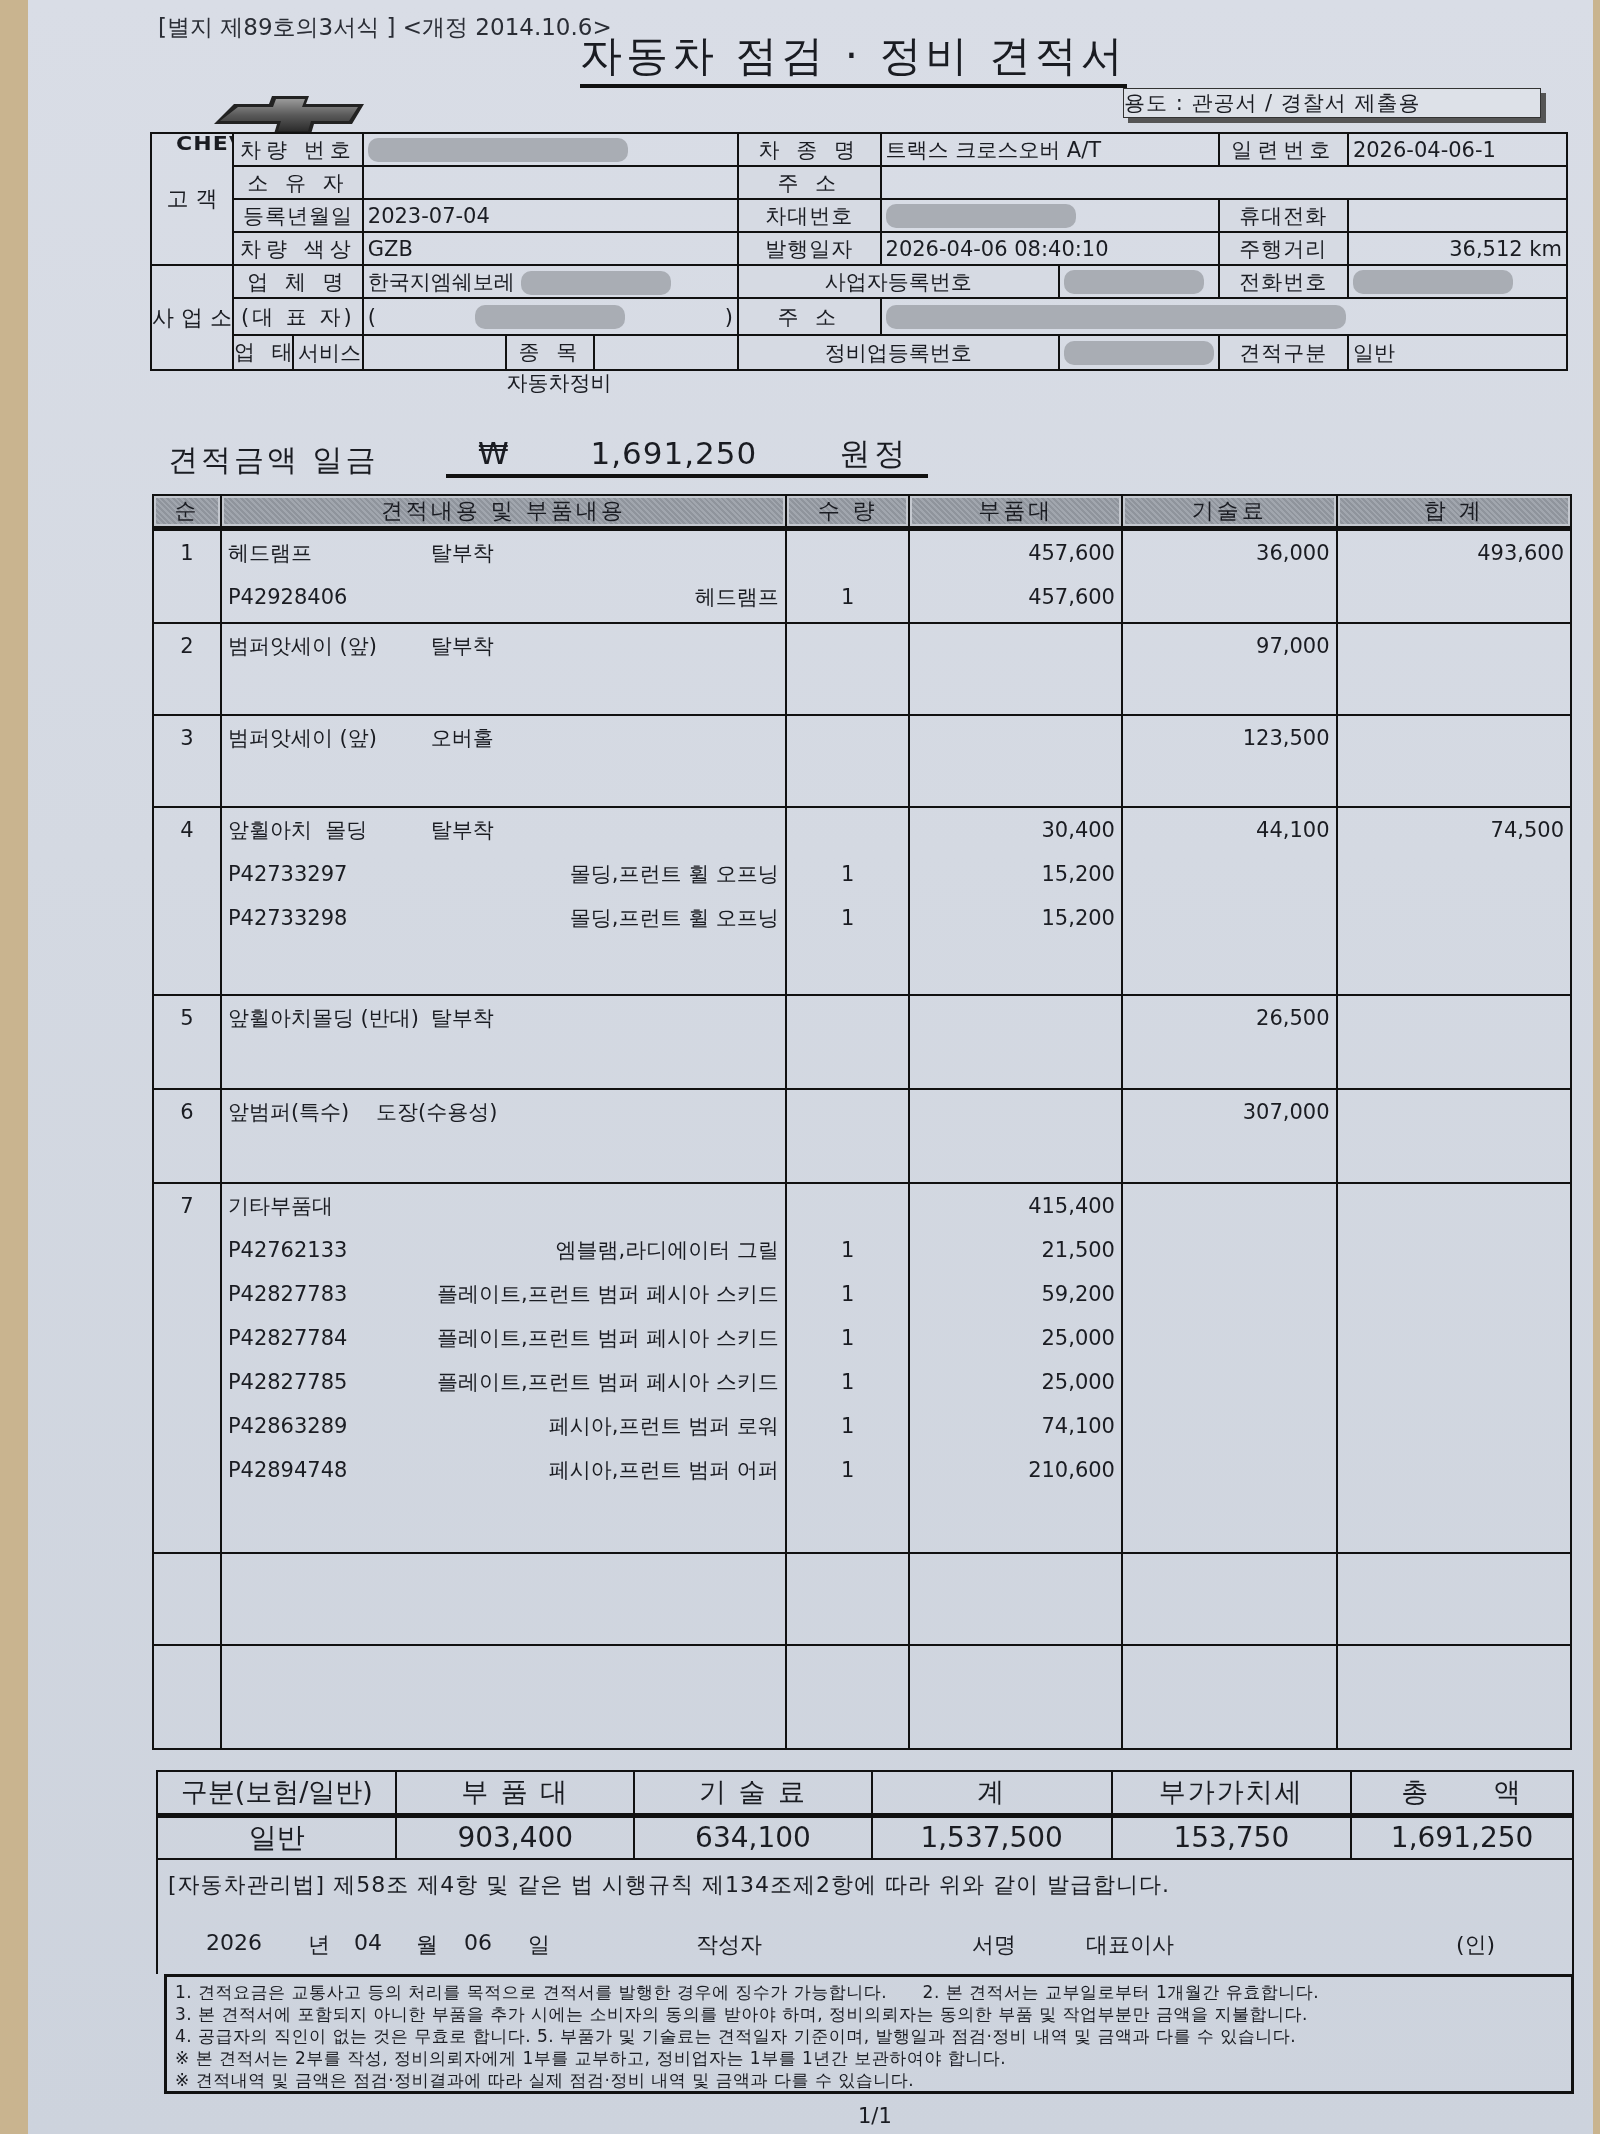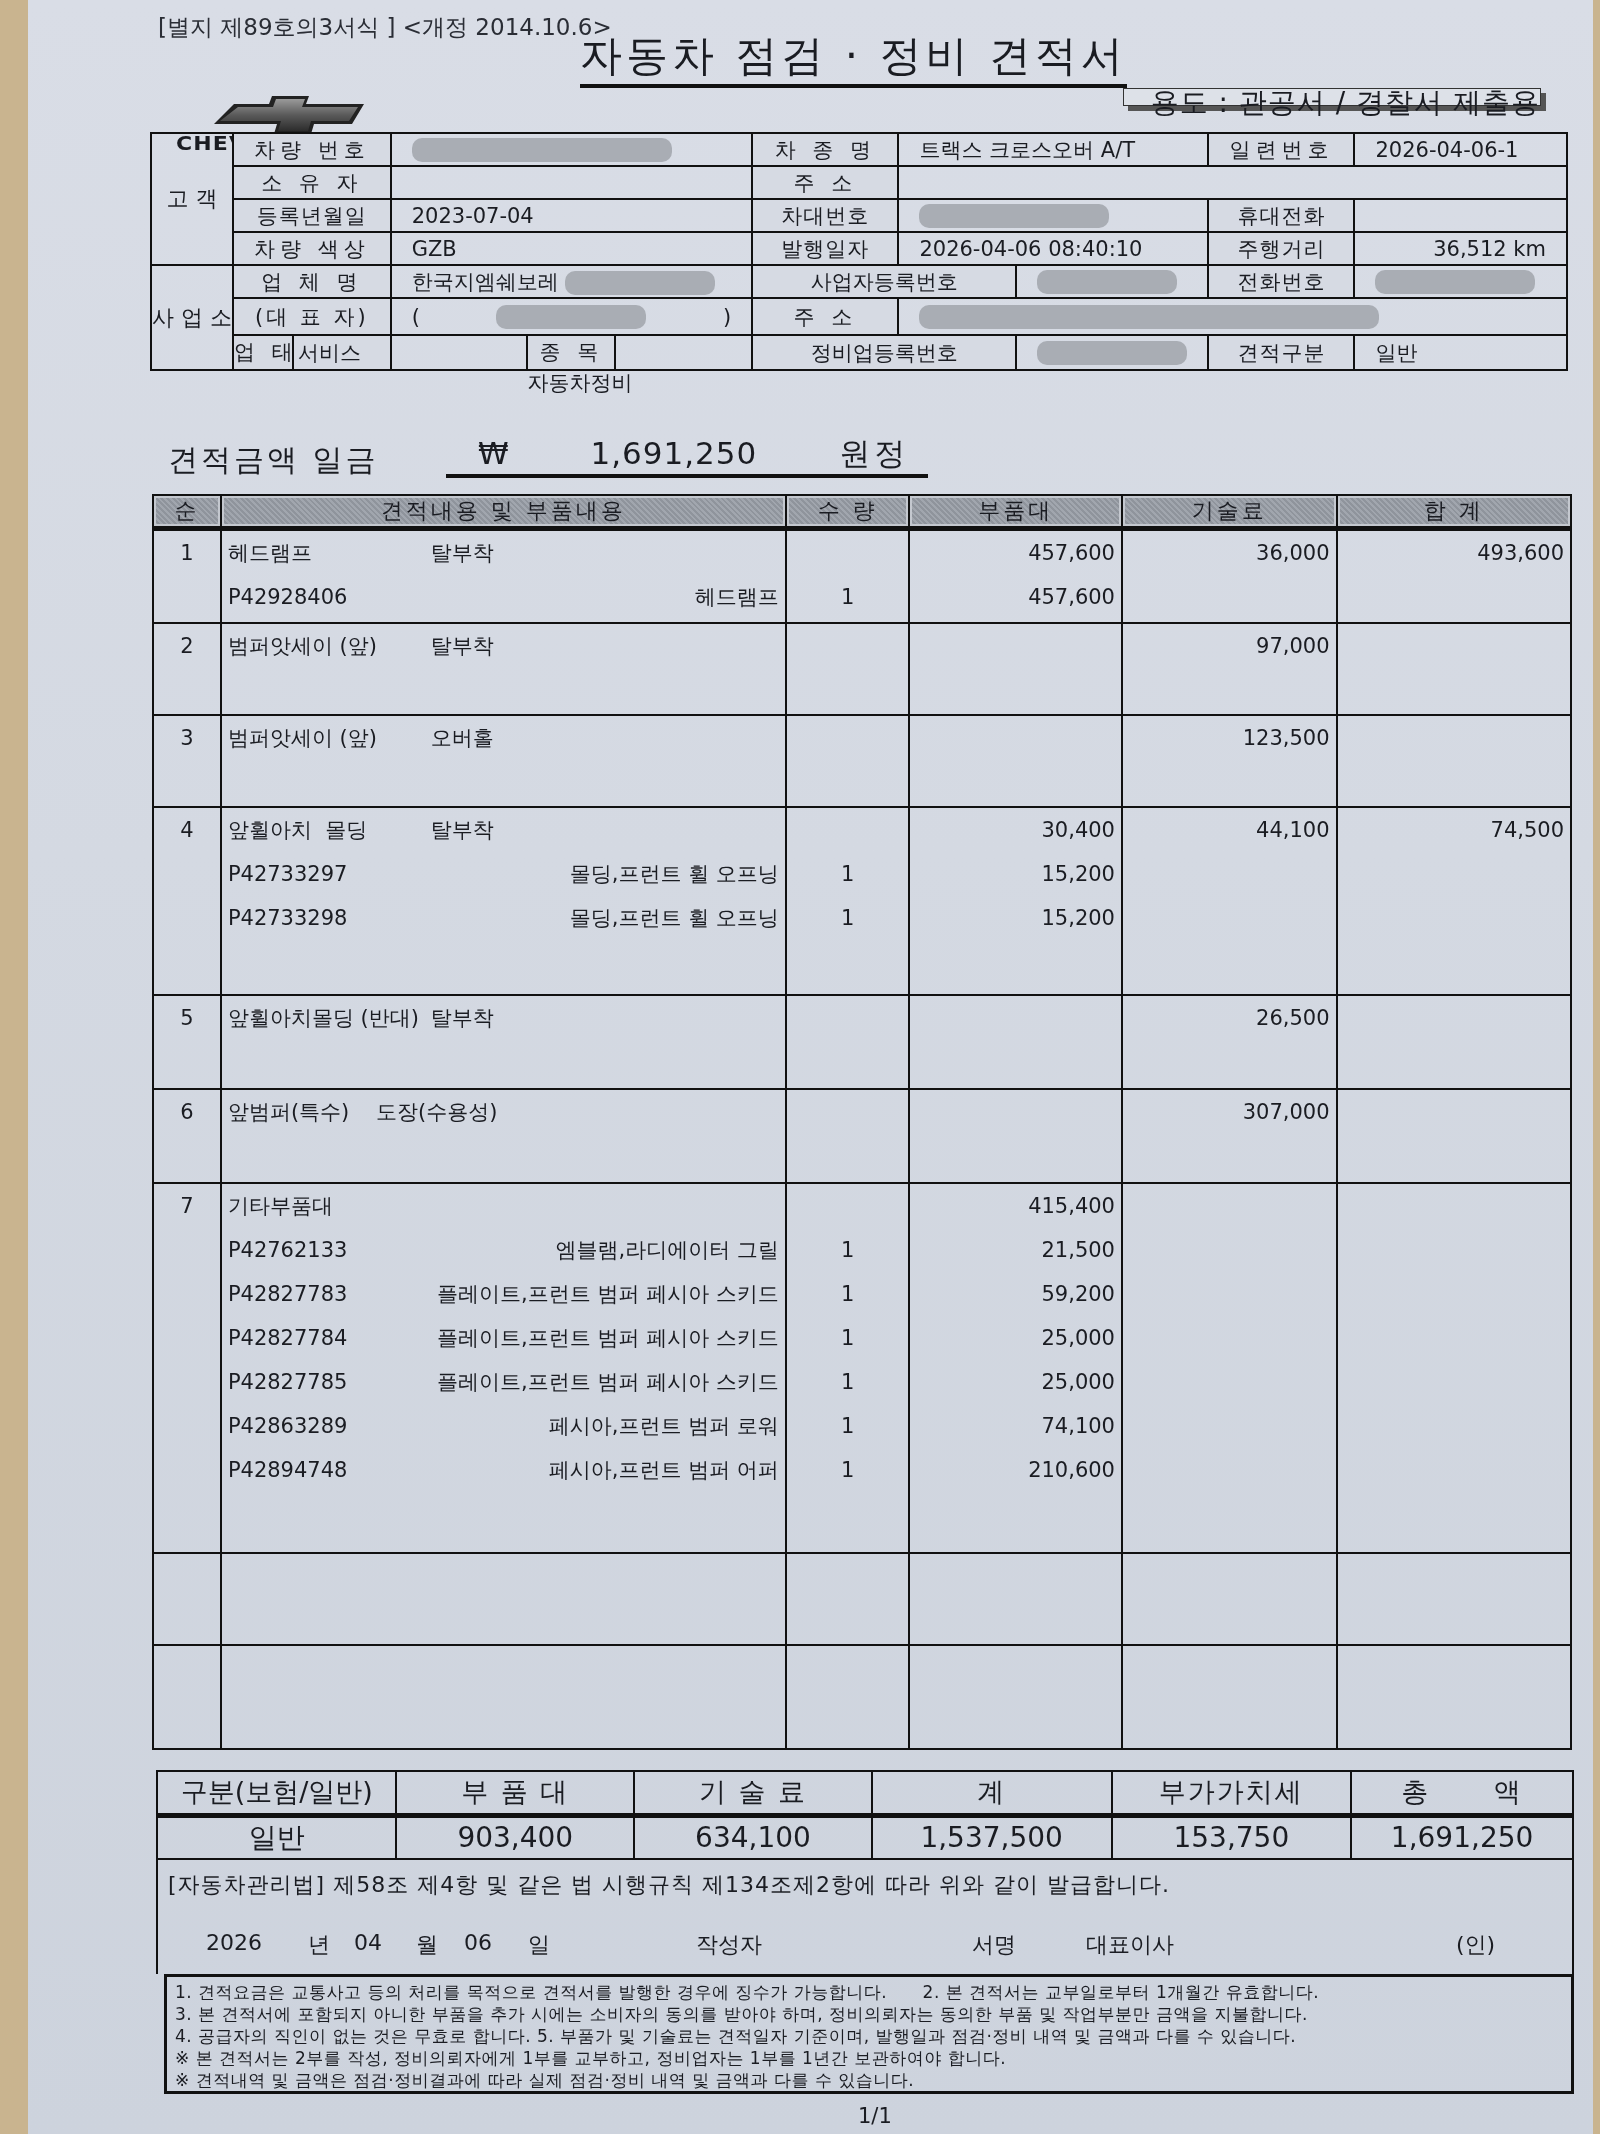--- a/index.html
+++ b/index.html
@@ -8,32 +8,32 @@
   .paper {
     position: absolute; left: 28px; top: 0; width: 1565px; height: 2134px;
     background: linear-gradient(180deg, #d9dde6 0%, #d4d9e2 40%, #cdd3dd 100%);
   }
   .form-ref { position: absolute; left: 130px; top: 12px; font-size: 23px; color: #2a2d35; }
   .title {
     position: absolute; left: 552px; top: 30px; font-size: 42px; letter-spacing: 4px;
     border-bottom: 4px solid #111; padding-bottom: 2px; line-height: 52px;
   }
   .purpose {
-    position: absolute; left: 1095px; top: 88px; width: 418px; height: 18px;
+    position: absolute; left: 1095px; top: 88px; width: 418px; height: 30px;
     border: 1px solid #333; box-shadow: 5px 5px 0 #555; background: #dde1e8;
-    font-size: 28px; text-align: right; line-height: 28px; letter-spacing: 1px;
+    font-size: 21px; text-align: left; line-height: 28px; letter-spacing: 1px;
   }
   .logo { position: absolute; left: 148px; top: 96px; width: 230px; height: 60px; }
   .logo .bowtie { position: absolute; left: 38px; top: 0; width: 150px; height: 38px; }
   .logo .brand { position: absolute; left: 0; top: 35px; font-family: "DejaVu Sans", sans-serif;
     font-weight: bold; font-size: 20px; letter-spacing: 1px; transform: scaleX(1.1); transform-origin: left; }
 
   table { border-collapse: collapse; }
   .info { position: absolute; left: 122px; top: 132px; width: 1418px; }
-  .info td { border: 2px solid #111; font-size: 21px; height: 33px; padding: 0 20px; white-space: nowrap; }
+  .info td { border: 2px solid #111; font-size: 21px; height: 33px; padding: 0 4px; white-space: nowrap; }
   .info .lbl { text-align: center; letter-spacing: 5px; background: #d6dae3; }
   .info .vtxt { text-align: center; font-size: 22px; line-height: 30px; width: 34px; padding: 0; }
   .redact { display: inline-block; height: 24px; background: #a9adb4; border-radius: 10px; vertical-align: middle; }
   .right { text-align: right; margin-top: 44px; }
 
   .amount-line { position: absolute; left: 140px; top: 440px; font-size: 30px; letter-spacing: 3px; }
   .amount-val {
     position: absolute; left: 418px; top: 432px; width: 482px; border-bottom: 4px solid #111;
     font-size: 31px; line-height: 42px;
   }

